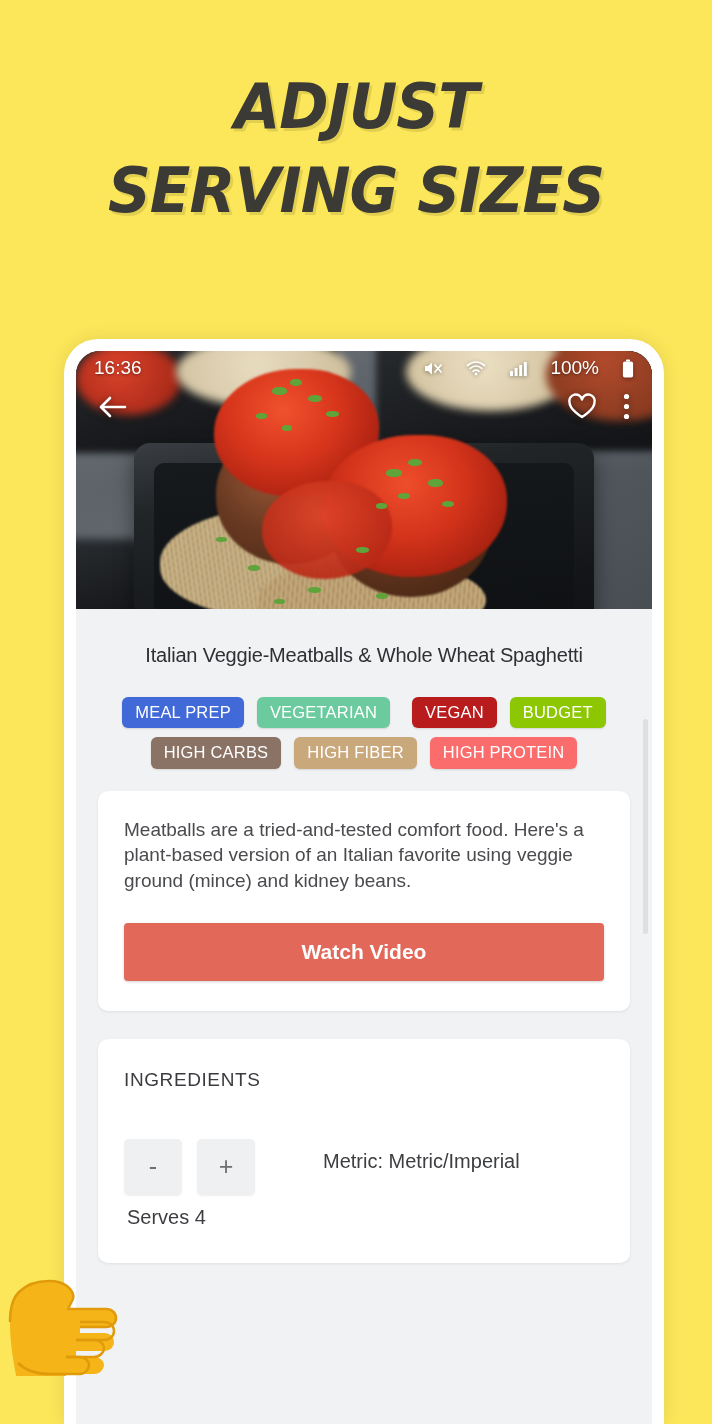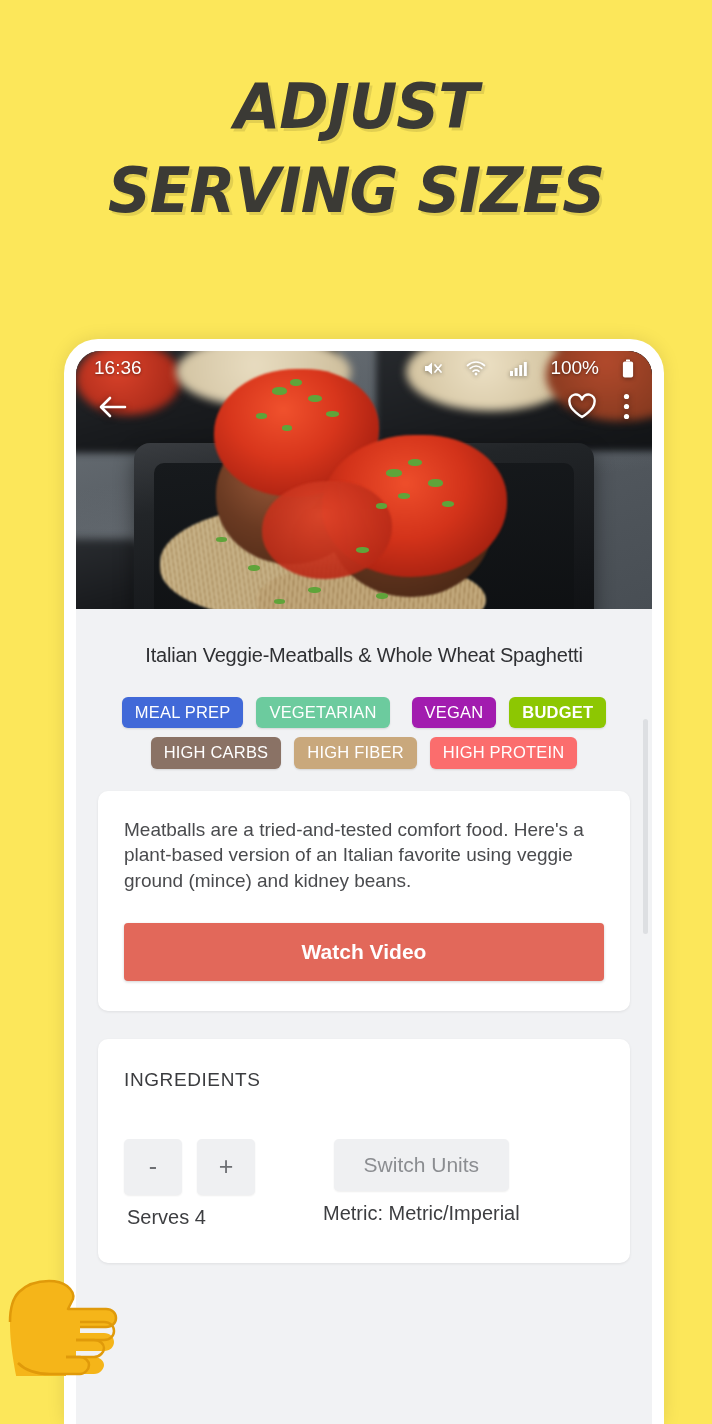--- a/index.html
+++ b/index.html
@@ -460,22 +460,22 @@
       </div>
     </div>
 
     <div class="content">
 
       <h1 class="recipe-title">Italian Veggie-Meatballs &amp; Whole Wheat Spaghetti</h1>
 
       <div class="tags">
         <span class="tag" style="background: rgb(65, 105, 216);">MEAL PREP</span>
         <span class="tag" style="background: rgb(108, 203, 158);">VEGETARIAN</span>
-        <span class="tag" style="background: #a21caf; margin-left: 9px;">VEGAN</span>
-        <span class="tag" style="background: rgb(141, 199, 2); font-weight: bold;">BUDGET</span>
+        <span class="tag" style="background: #b91c1c; margin-left: 9px;">VEGAN</span>
+        <span class="tag" style="background: rgb(141, 199, 2);">BUDGET</span>
         <span class="tag" style="background: rgb(138, 114, 101);">HIGH CARBS</span>
         <span class="tag" style="background: rgb(201, 168, 124);">HIGH FIBER</span>
         <span class="tag" style="background: rgb(251, 109, 109);">HIGH PROTEIN</span>
       </div>
 
       <div class="card">
         <p class="desc">Meatballs are a tried-and-tested comfort food. Here's a plant-based version of an Italian favorite using veggie ground (mince) and kidney beans.</p>
         <button class="watch-btn" style="background: rgb(226, 104, 90);">Watch Video</button>
       </div>
 
@@ -483,21 +483,20 @@
         <h2 class="ing-head">INGREDIENTS</h2>
         <div class="ing-controls">
           <div class="serv-group">
             <div class="step-row">
               <button class="step-btn">-</button>
               <button class="step-btn">+</button>
             </div>
             <span class="serves-label">Serves 4</span>
           </div>
           <div class="units-group">
-            <button class="switch-btn">Switch Units</button>
             <span class="units-label">Metric: Metric/Imperial</span>
           </div>
         </div>
       </div>
     </div>
 
     <div class="scrollbar"></div>
   </div>
 </div>
 

